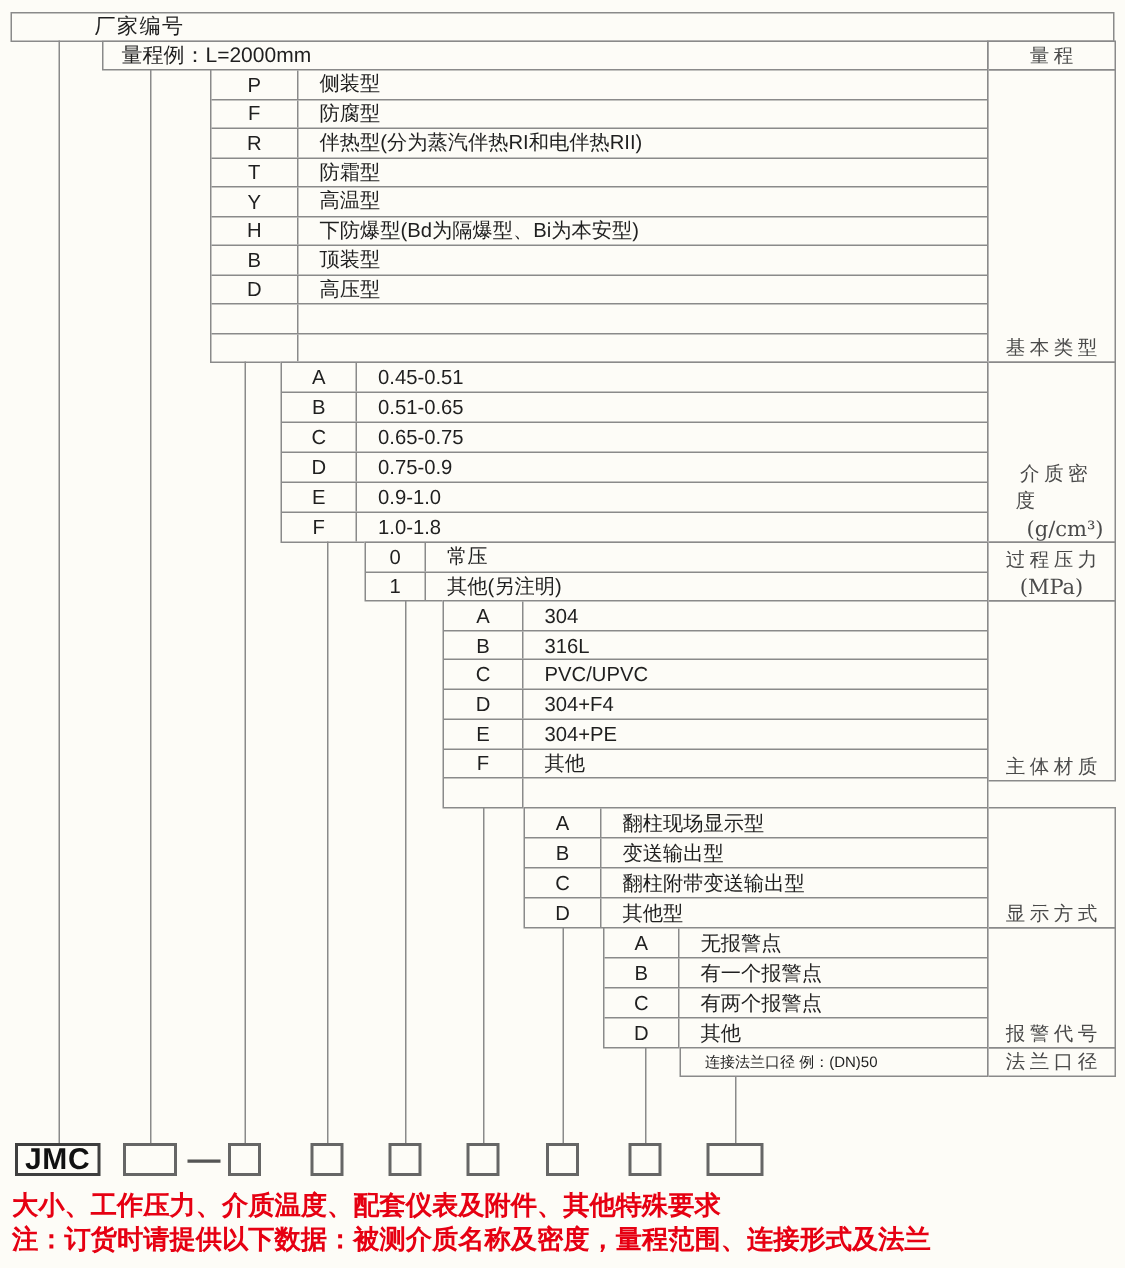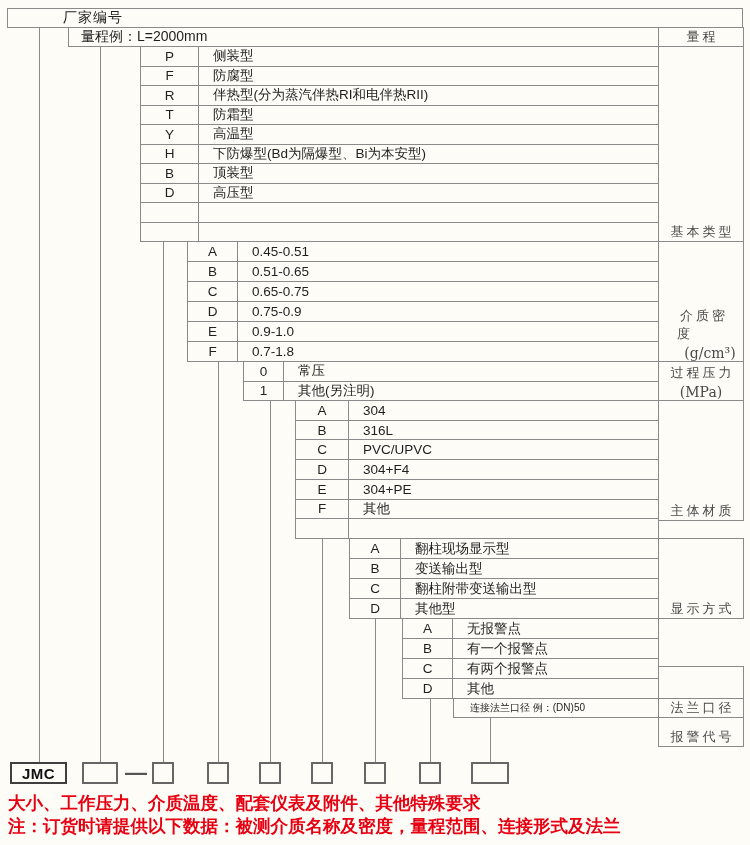--- a/index.html
+++ b/index.html
@@ -19,21 +19,21 @@
   .sec-row{flex:1;display:flex;border-bottom:1px solid #8a8a8a;min-height:0;}
   .sec-row:last-child{border-bottom:none;}
   .code-cell{box-sizing:border-box;border-right:1px solid #8a8a8a;display:flex;align-items:center;justify-content:center;
              font-size:13.5px;}
   .desc-cell{flex:1;display:flex;align-items:center;padding-left:14px;font-size:13.5px;white-space:nowrap;overflow:hidden;}
   .flange-row{left:453px;top:698px;width:206px;height:20px;display:flex;align-items:center;}
   .flange-row span{padding-left:16px;font-size:10px;}
   .connector{position:absolute;width:1px;background:#8a8a8a;}
   .model-box{position:absolute;box-sizing:border-box;top:762px;height:22px;border:2px solid #666666;background:#fdfcf7;
              display:flex;align-items:center;justify-content:center;}
-  .model-box.prefix{border:2px solid #3f3f3f;font-weight:bold;font-size:15px;letter-spacing:0.5px;color:#111;}
+  .model-box.prefix{border:2px solid #3f3f3f;font-weight:bold;font-size:20px;letter-spacing:0.5px;color:#111;}
   .dash{position:absolute;left:118px;top:762px;width:36px;height:22px;display:flex;align-items:center;justify-content:center;
         font-size:22px;font-weight:bold;color:#555;}
   .note{position:absolute;left:8px;top:792px;width:740px;font-size:17.5px;font-weight:bold;line-height:23px;}
 </style>
 </head>
 <body>
 
 <div class="canvas">
 
   <div class="box factory-box">
@@ -58,21 +58,21 @@
       <div class="label-cell" style="top: 361px; height: 40px;">
         <span class="l1">过程压力</span>
         <span class="l2">(MPa)</span>
       </div>
       <div class="label-cell" style="top: 400px; height: 121px;">
         <span class="l1">主体材质</span>
       </div>
       <div class="label-cell" style="top: 538px; height: 81px;">
         <span class="l1">显示方式</span>
       </div>
-      <div class="label-cell" style="top: 618px; height: 81px; margin-top: 48px;">
+      <div class="label-cell" style="top: 618px; height: 81px;">
         <span class="l1">报警代号</span>
       </div>
       <div class="label-cell" style="top: 698px; height: 20px;">
         <span class="l1">法兰口径</span>
       </div>
     </div>
   <div id="sections">
       <div class="section" style="left: 140px; top: 46px; width: 519px; height: 196px;">
         <div class="sec-row">
           <div class="code-cell" style="width: 58px;">P</div>
@@ -131,21 +131,21 @@
         <div class="sec-row">
           <div class="code-cell" style="width: 50px;">D</div>
           <div class="desc-cell">0.75-0.9</div>
         </div>
         <div class="sec-row">
           <div class="code-cell" style="width: 50px;">E</div>
           <div class="desc-cell">0.9-1.0</div>
         </div>
         <div class="sec-row">
           <div class="code-cell" style="width: 50px;">F</div>
-          <div class="desc-cell">0.7-1.8</div>
+          <div class="desc-cell">1.0-1.8</div>
         </div>
       </div>
       <div class="section" style="left: 243px; top: 361px; width: 416px; height: 40px;">
         <div class="sec-row">
           <div class="code-cell" style="width: 40px;">0</div>
           <div class="desc-cell">常压</div>
         </div>
         <div class="sec-row">
           <div class="code-cell" style="width: 40px;">1</div>
           <div class="desc-cell">其他(另注明)</div>

